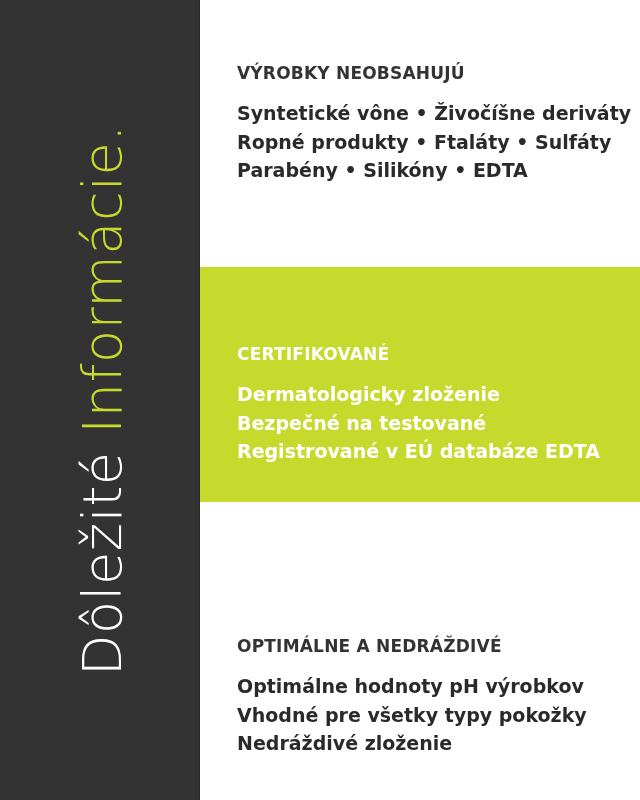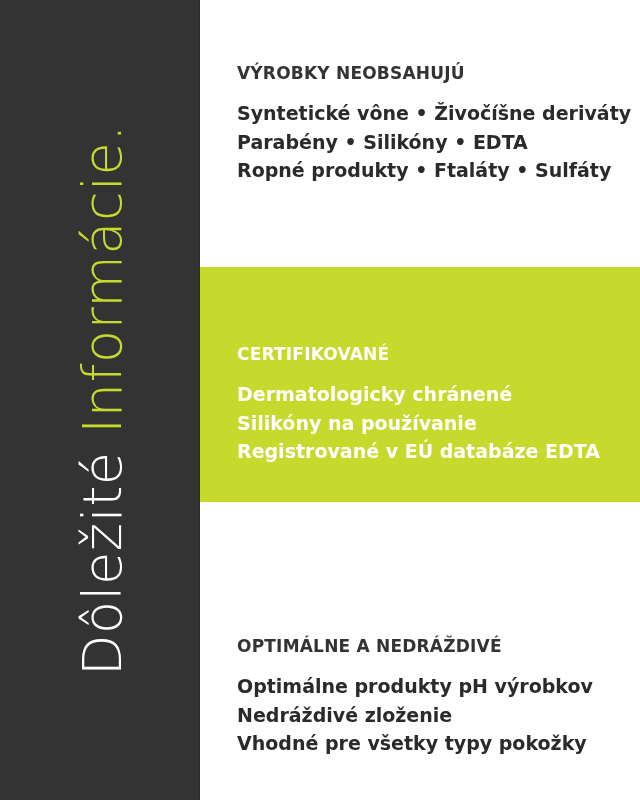--- a/index.html
+++ b/index.html
@@ -28,34 +28,34 @@
   <div class="vtitle">
     <span class="w">Dôležité</span>
     <span class="g">Informácie.</span>
   </div>
 </div>
 
 <div class="band b1">
   <div class="section">
     <div class="heading">VÝROBKY NEOBSAHUJÚ</div>
     <div class="line">Syntetické vône • Živočíšne deriváty</div>
+    <div class="line">Ropné produkty • Ftaláty • Sulfáty</div>
     <div class="line">Parabény • Silikóny • EDTA</div>
-    <div class="line">Ropné produkty • Ftaláty • Sulfáty</div>
   </div>
 </div>
 
 <div class="band b2">
   <div class="section">
     <div class="heading">CERTIFIKOVANÉ</div>
-    <div class="line">Dermatologicky chránené</div>
-    <div class="line">Silikóny na používanie</div>
+    <div class="line">Dermatologicky zloženie</div>
+    <div class="line">Bezpečné na testované</div>
     <div class="line">Registrované v EÚ databáze EDTA</div>
   </div>
 </div>
 
 <div class="band b3">
   <div class="section">
     <div class="heading">OPTIMÁLNE A NEDRÁŽDIVÉ</div>
-    <div class="line">Optimálne produkty pH výrobkov</div>
+    <div class="line">Optimálne hodnoty pH výrobkov</div>
+    <div class="line">Vhodné pre všetky typy pokožky</div>
     <div class="line">Nedráždivé zloženie</div>
-    <div class="line">Vhodné pre všetky typy pokožky</div>
   </div>
 </div>
 
 </body></html>

